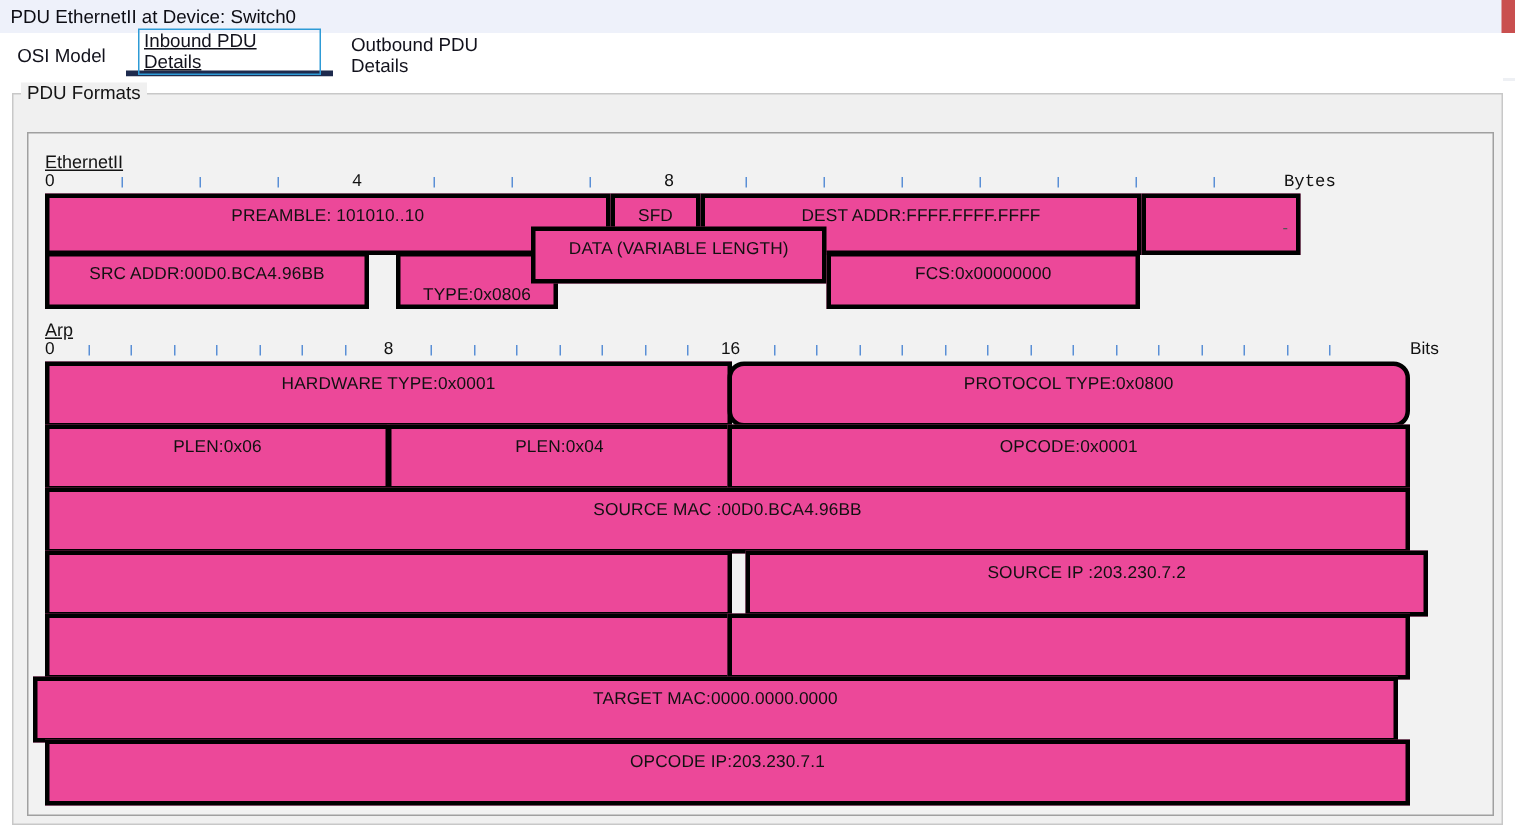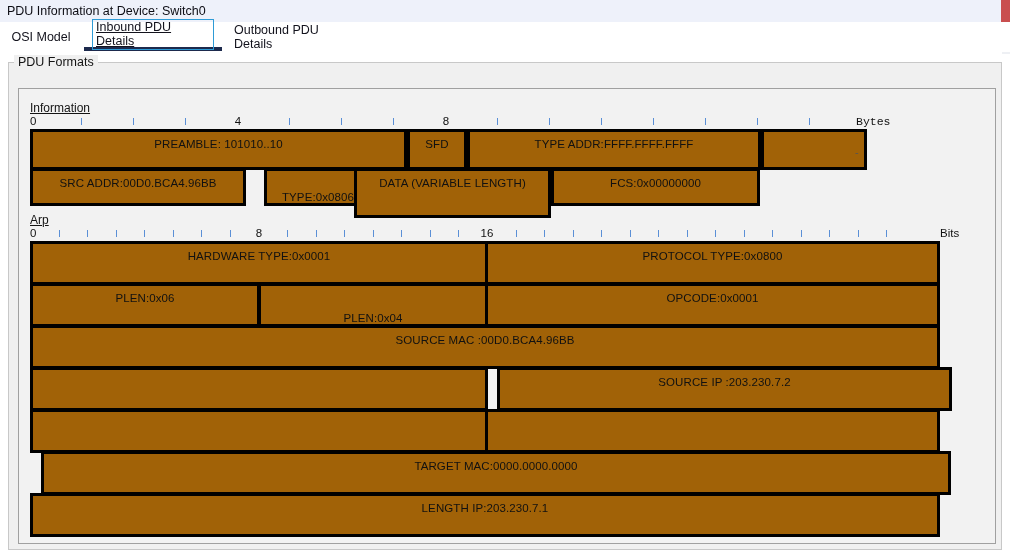--- a/index.html
+++ b/index.html
@@ -161,21 +161,21 @@
     white-space: nowrap;
   }
 
   
   .fieldrow {
     position: absolute;
   }
   .fbox {
     position: absolute;
     box-sizing: border-box;
-    background: #a16207;
+    background: #ec4899;
     border: 3px solid #000000;
     display: flex;
     align-items: flex-start;
     justify-content: center;
     overflow: hidden;
   }
   .fbox span {
     font-size: 11.5px;
     color: #111111;
     margin-top: 6px;
@@ -185,21 +185,21 @@
   .tiny-dash {
     position: absolute;
     font-size: 11px;
     color: #555;
   }
 </style>
 </head>
 <body>
 
 <div class="titlebar">
-  <div class="titlebar-text">PDU Information at Device: Switch0</div>
+  <div class="titlebar-text">PDU EthernetII at Device: Switch0</div>
 </div>
 <div class="close-marker"></div>
 
 <div class="tab-rightfill"></div>
 <div class="tab-grayfill"></div>
 <div class="tabstrip">
   <div class="tab tab-osi">
     <span class="tab-inner">OSI Model</span>
   </div>
   <div class="tab tab-inbound tab-selected">
@@ -208,21 +208,21 @@
   <div class="tab tab-outbound">
     <span class="tab-inner">Outbound PDU Details</span>
   </div>
 </div>
 
 <div class="groupbox"></div>
 <div class="groupbox-legend">PDU Formats</div>
 
 <div class="pdu-panel">
 
-  <div class="section-title" style="left:11px; top:12px;">Information</div>
+  <div class="section-title" style="left:11px; top:12px;">EthernetII</div>
 
   <div class="ruler" style="left:11px; top:26px; width:856px;">
     <span class="lbl lbl0" style="left:0px;">0</span>
     <span class="tick" style="left:51px;"></span>
     <span class="tick" style="left:103px;"></span>
     <span class="tick" style="left:155px;"></span>
     <span class="lbl" style="left:208px;">4</span>
     <span class="tick" style="left:259px;"></span>
     <span class="tick" style="left:311px;"></span>
     <span class="tick" style="left:363px;"></span>
@@ -238,36 +238,36 @@
   </div>
 
   <div class="fieldrow">
     <div class="fbox" style="left:11px; top:40px; width:377px; height:41px;">
       <span>PREAMBLE: 101010..10</span>
     </div>
     <div class="fbox" style="left:388px; top:40px; width:60px; height:41px;">
       <span>SFD</span>
     </div>
     <div class="fbox" style="left:448px; top:40px; width:294px; height:41px;">
-      <span>TYPE ADDR:FFFF.FFFF.FFFF</span>
+      <span>DEST ADDR:FFFF.FFFF.FFFF</span>
     </div>
     <div class="fbox" style="left:742px; top:40px; width:106px; height:41px;">
       <span></span>
     </div>
     <div class="tiny-dash" style="left:836px; top:57px;">-</div>
   </div>
 
   <div class="fieldrow">
     <div class="fbox" style="left:11px; top:79px; width:216px; height:38px;">
       <span>SRC ADDR:00D0.BCA4.96BB</span>
     </div>
     <div class="fbox" style="left:245px; top:79px; width:108px; height:38px;align-items:flex-end;">
       <span>TYPE:0x0806</span>
     </div>
-    <div class="fbox" style="left:335px; top:79px; width:197px; height:50px;">
+    <div class="fbox" style="left:335px; top:62px; width:197px; height:38px;">
       <span>DATA (VARIABLE LENGTH)</span>
     </div>
     <div class="fbox" style="left:532px; top:79px; width:209px; height:38px;">
       <span>FCS:0x00000000</span>
     </div>
   </div>
 
   <div class="section-title" style="left:11px; top:124px;">Arp</div>
 
   <div class="ruler" style="left:11px; top:138px; width:940px;">
@@ -302,30 +302,30 @@
     <span class="tick" style="left:799px;"></span>
     <span class="tick" style="left:828px;"></span>
     <span class="tick" style="left:856px;"></span>
     <span class="unit" style="left:910px;">Bits</span>
   </div>
 
   <div class="fieldrow">
     <div class="fbox" style="left:11px; top:152px; width:458px; height:44px;">
       <span>HARDWARE TYPE:0x0001</span>
     </div>
-    <div class="fbox" style="left:466px; top:152px; width:455px; height:44px;">
+    <div class="fbox" style="left:466px; top:152px; width:455px; height:44px;border-radius:11px;">
       <span>PROTOCOL TYPE:0x0800</span>
     </div>
   </div>
 
   <div class="fieldrow">
     <div class="fbox" style="left:11px; top:194px; width:230px; height:44px;">
       <span>PLEN:0x06</span>
     </div>
-    <div class="fbox" style="left:239px; top:194px; width:230px; height:44px;align-items:flex-end;">
+    <div class="fbox" style="left:239px; top:194px; width:230px; height:44px;">
       <span>PLEN:0x04</span>
     </div>
     <div class="fbox" style="left:466px; top:194px; width:455px; height:44px;">
       <span>OPCODE:0x0001</span>
     </div>
   </div>
 
   <div class="fieldrow">
     <div class="fbox" style="left:11px; top:236px; width:910px; height:44px;">
       <span>SOURCE MAC :00D0.BCA4.96BB</span>
@@ -344,24 +344,24 @@
   <div class="fieldrow">
     <div class="fbox" style="left:11px; top:320px; width:458px; height:44px;">
       <span></span>
     </div>
     <div class="fbox" style="left:466px; top:320px; width:455px; height:44px;">
       <span></span>
     </div>
   </div>
 
   <div class="fieldrow">
-    <div class="fbox" style="left:22px; top:362px; width:910px; height:44px;">
+    <div class="fbox" style="left:3px; top:362px; width:910px; height:44px;">
       <span>TARGET MAC:0000.0000.0000</span>
     </div>
   </div>
 
   <div class="fieldrow">
     <div class="fbox" style="left:11px; top:404px; width:910px; height:44px;">
-      <span>LENGTH IP:203.230.7.1</span>
+      <span>OPCODE IP:203.230.7.1</span>
     </div>
   </div>
 
 </div>
 
 </body></html>

